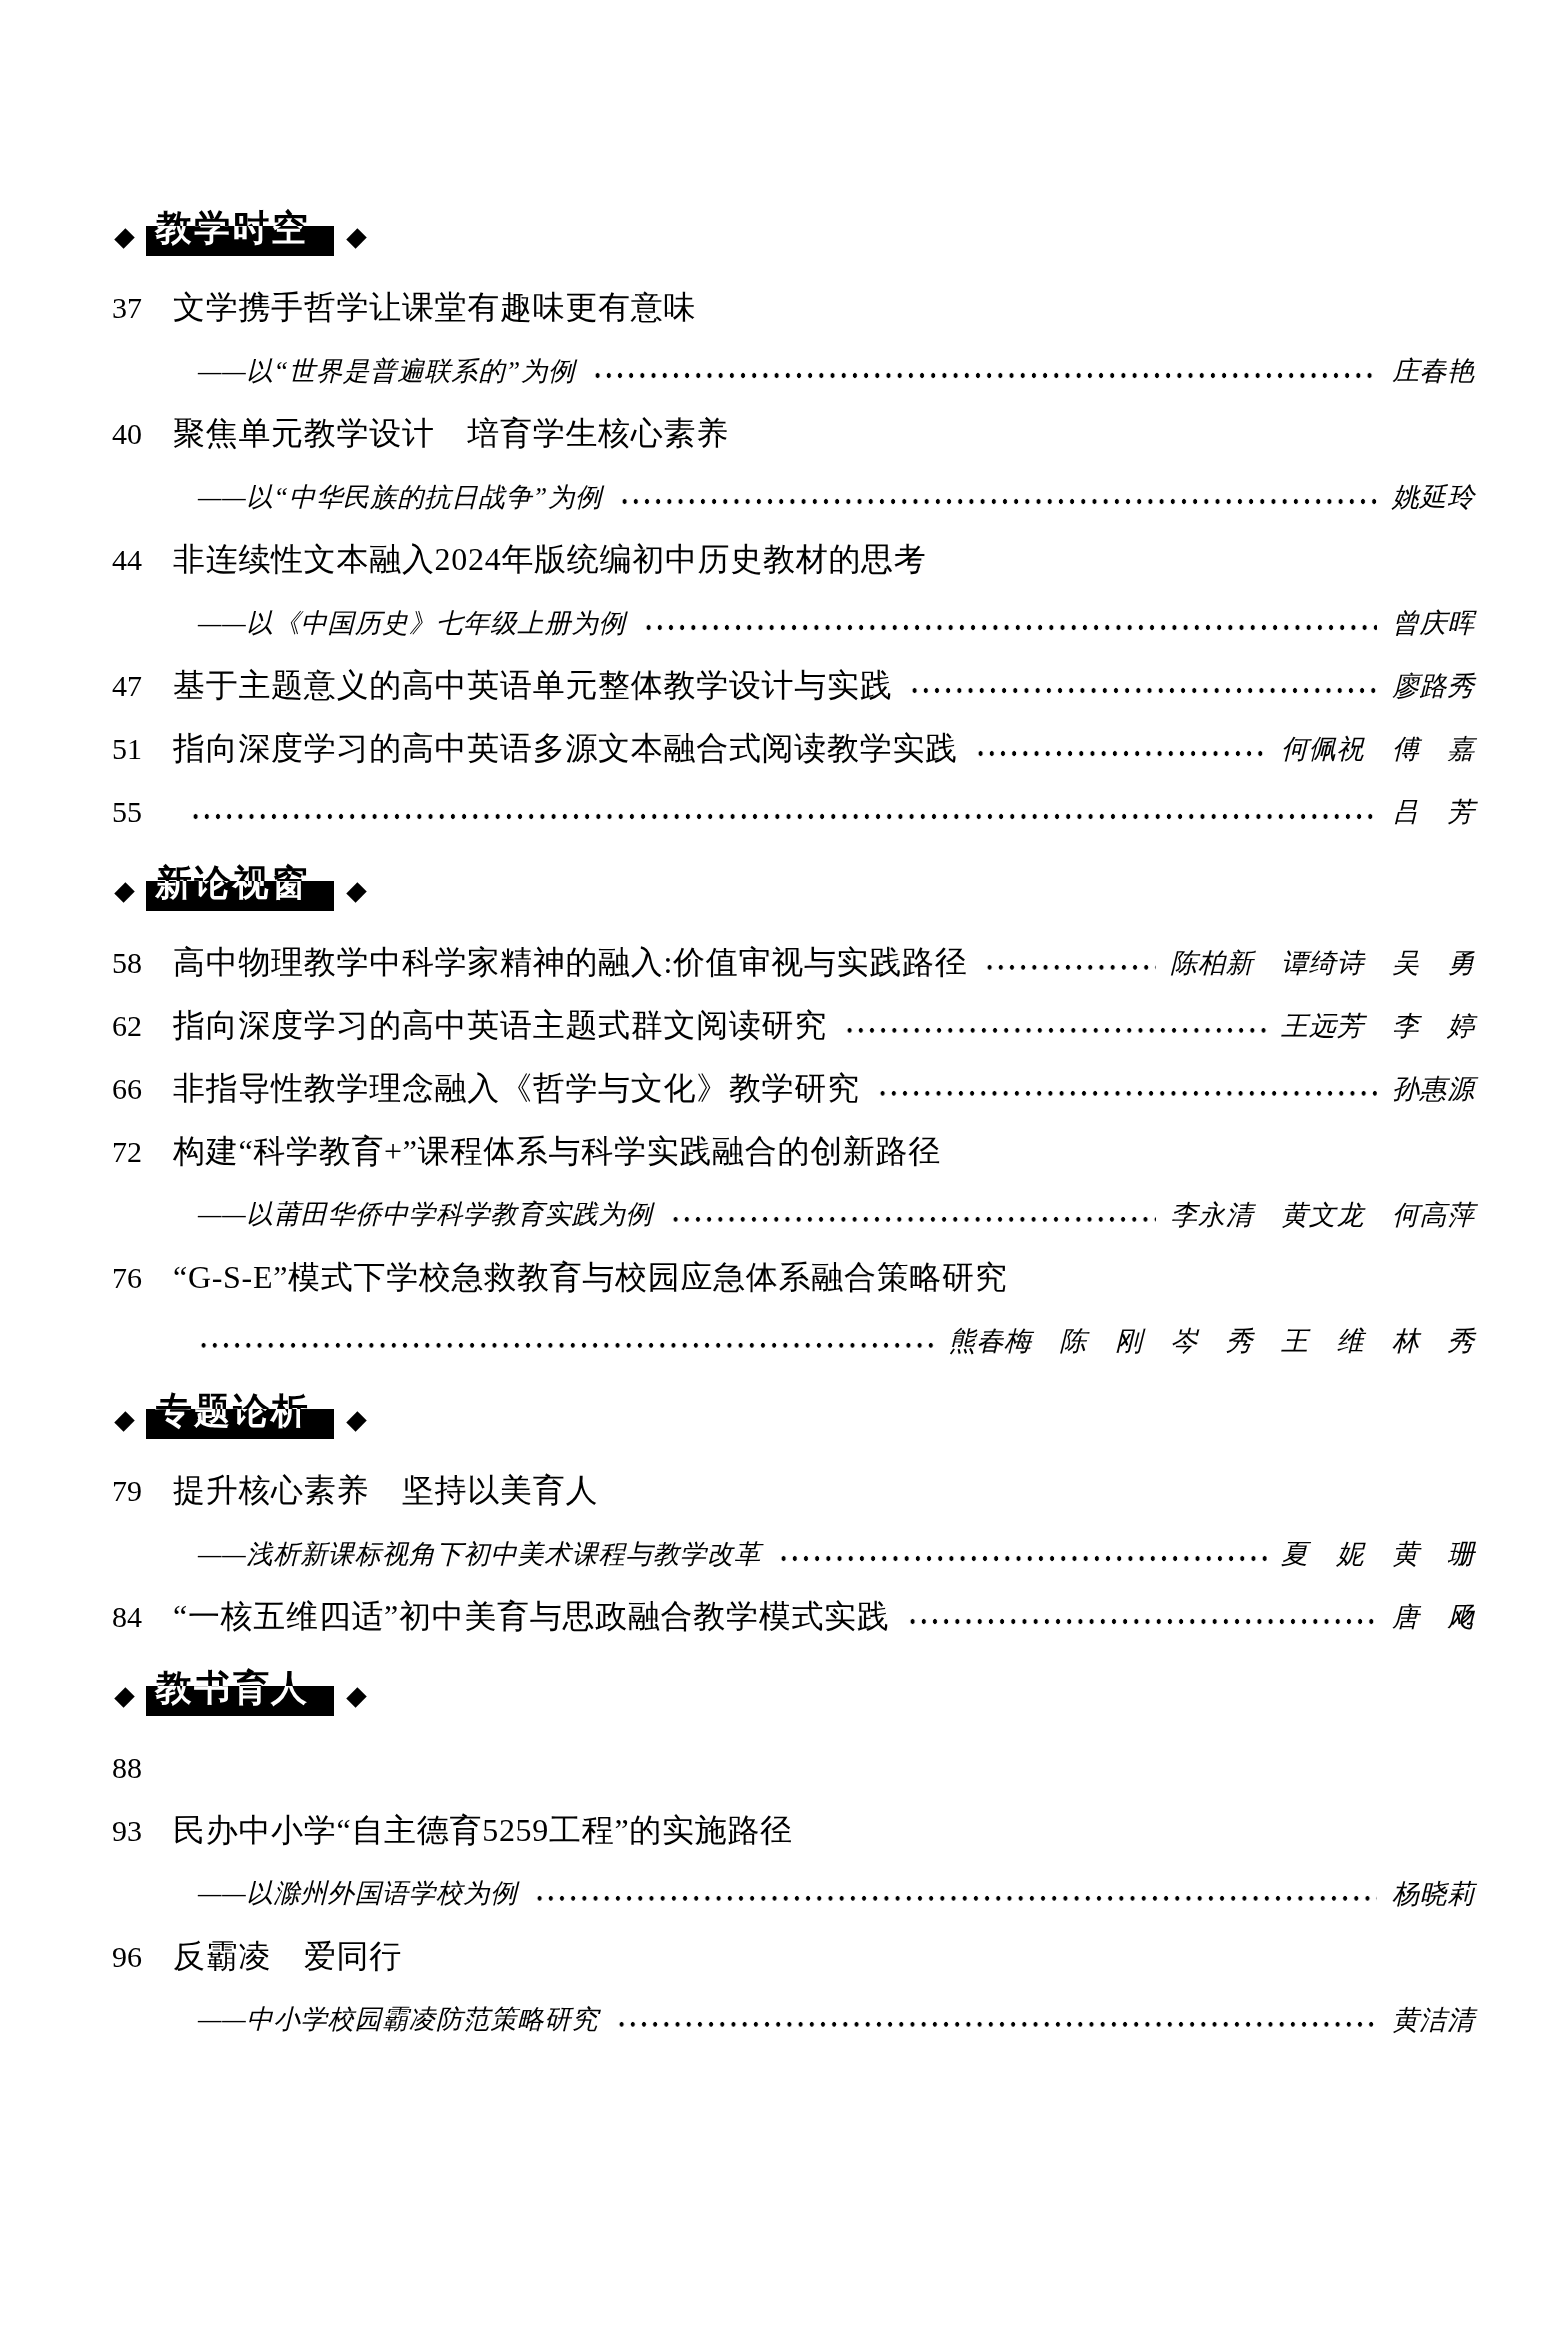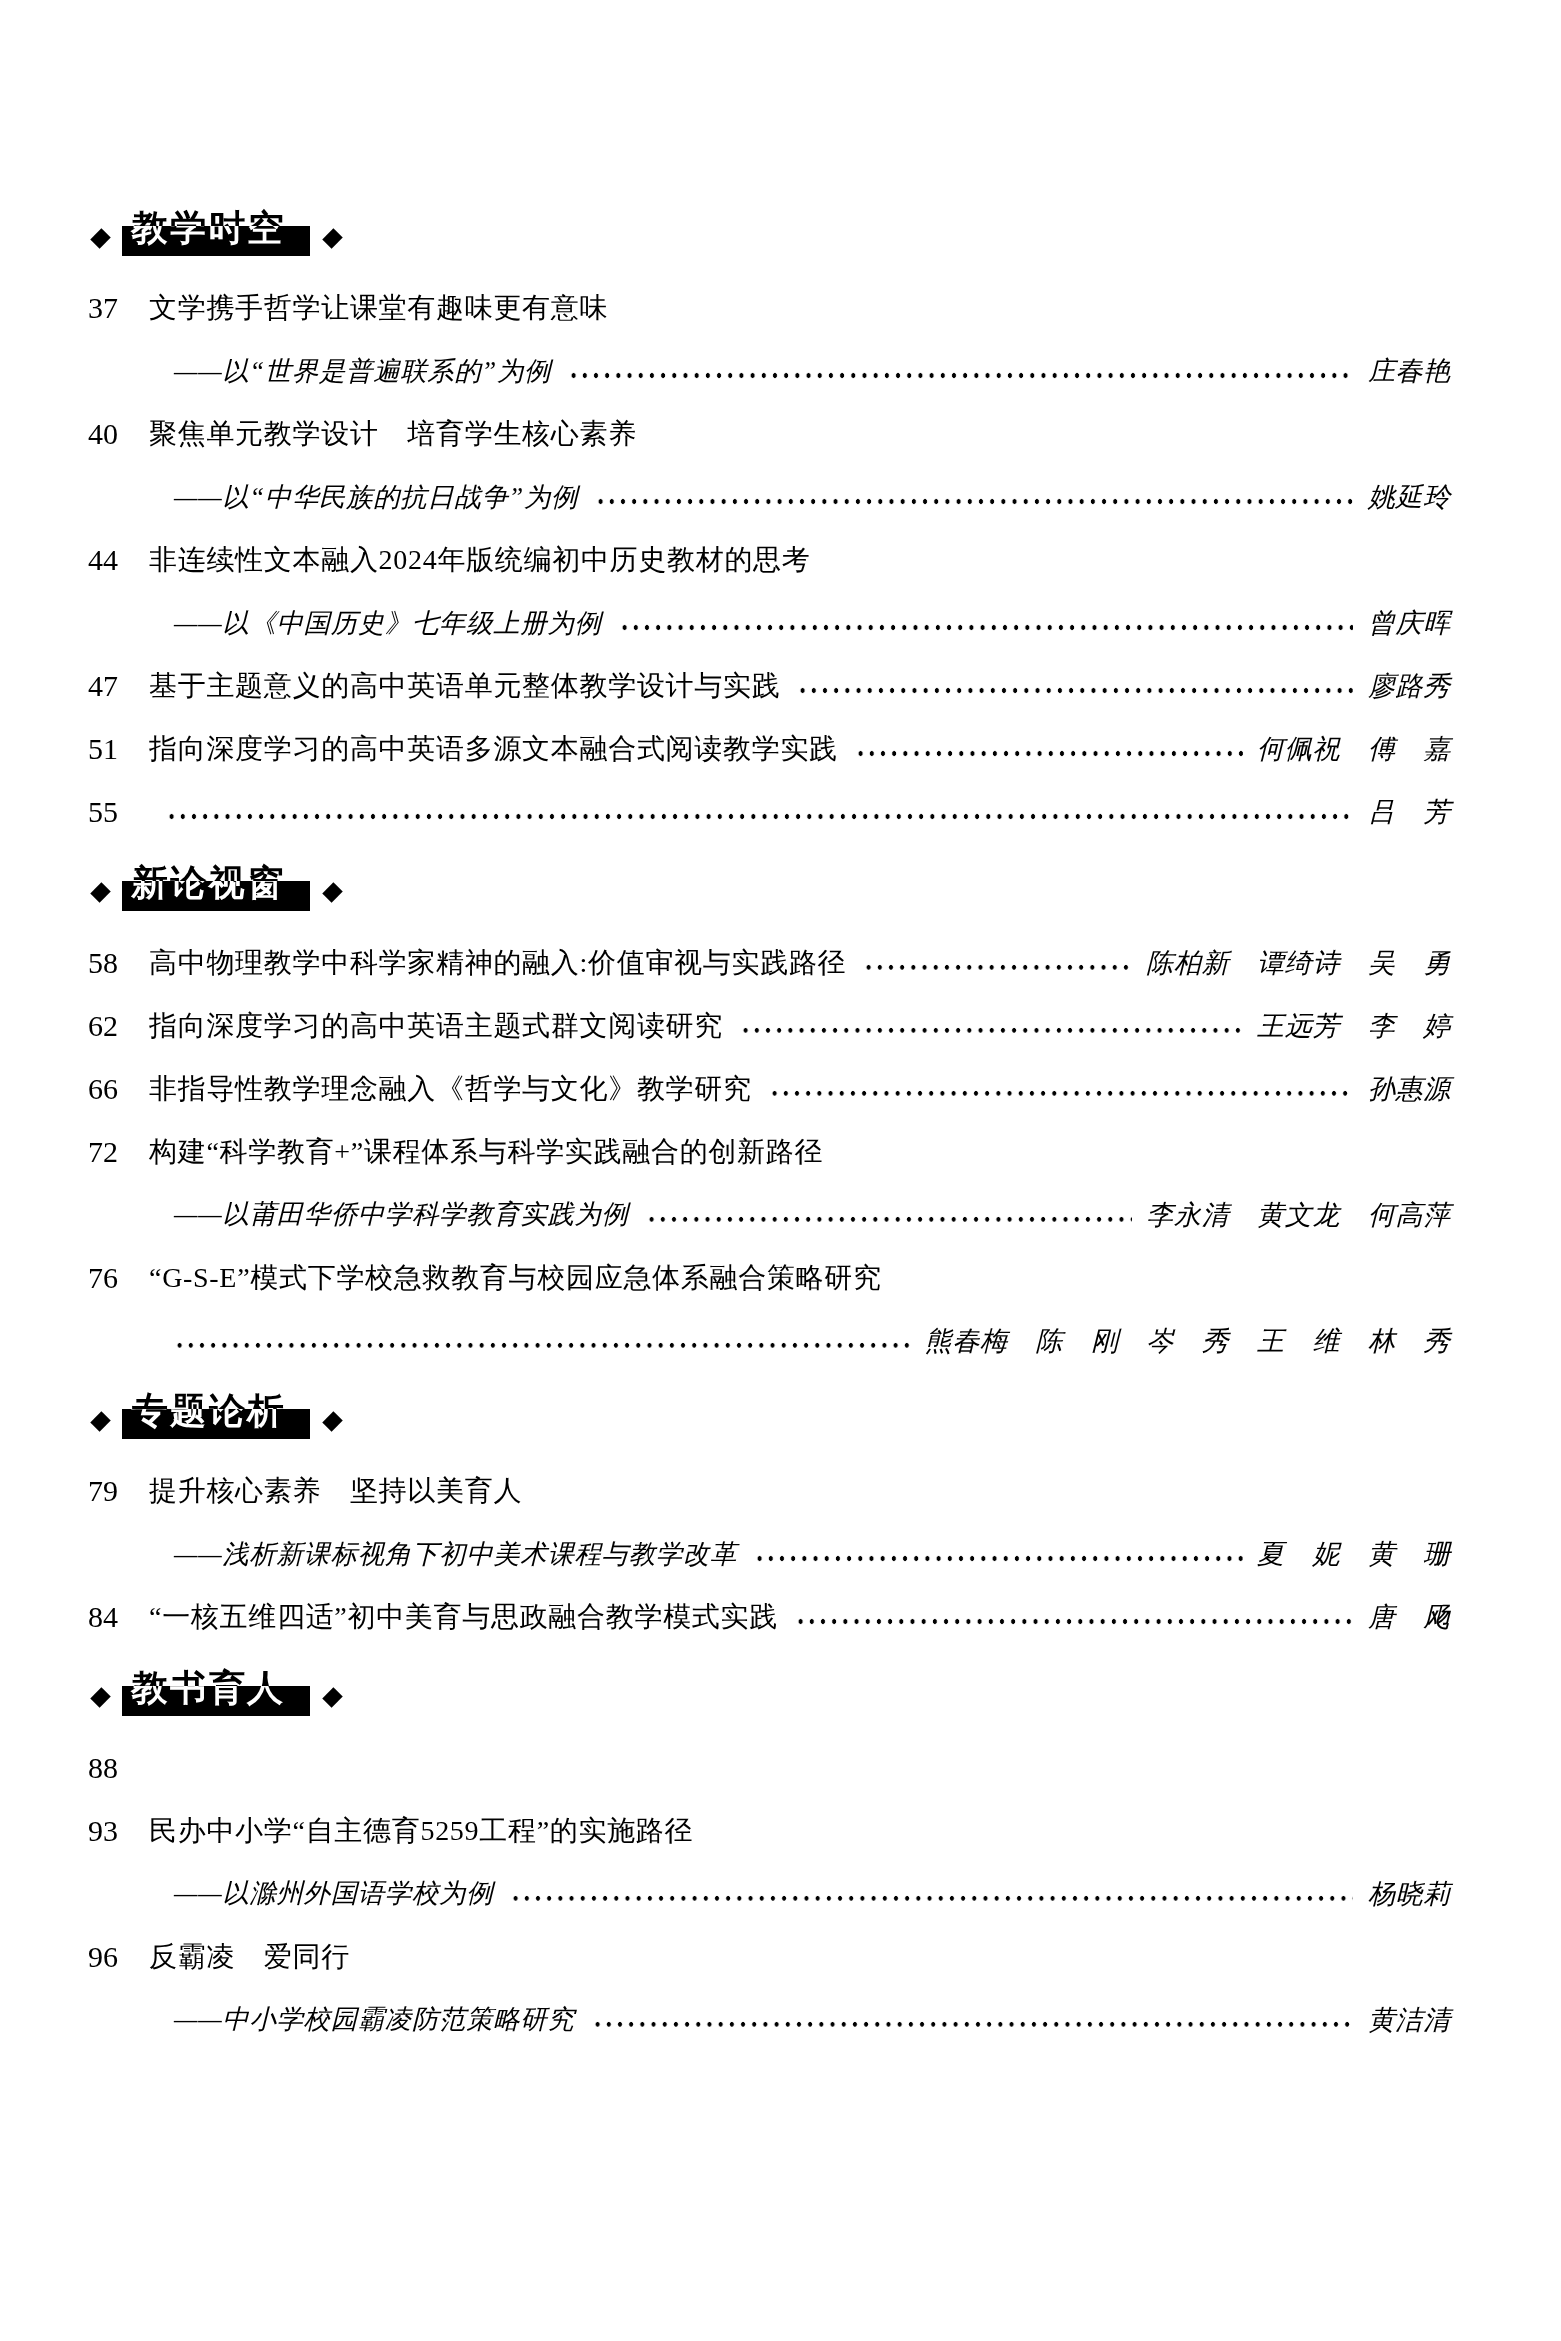--- a/index.html
+++ b/index.html
@@ -10,21 +10,21 @@
   body {
     position: relative;
     width: 1561px;
     height: 2342px;
     color: #000;
     font-family: "Liberation Serif", "DejaVu Serif", serif;
     overflow: hidden;
   }
   .content {
     position: absolute;
-    left: 88px;
+    left: 112px;
     top: 226px;
     width: 1363px;
   }
   
   .sec-header {
     position: relative;
     height: 30px;
     margin-bottom: 20.5px;
   }
   .sec-header.not-first { margin-top: 37px; }
@@ -78,21 +78,21 @@
     display: flex;
     align-items: center;
     height: 63px;
     white-space: nowrap;
   }
   .num {
     flex: 0 0 61px;
     font-size: 30px;
   }
   .title {
-    font-size: 28px;
+    font-size: 32px;
     letter-spacing: 0.7px;
   }
   .sub-row  { padding-left: 86px; }
   .cont-row { padding-left: 86px; }
   .subtitle {
     font-size: 26.4px;
     font-style: italic;
     letter-spacing: 0.7px;
   }
   .dots {

